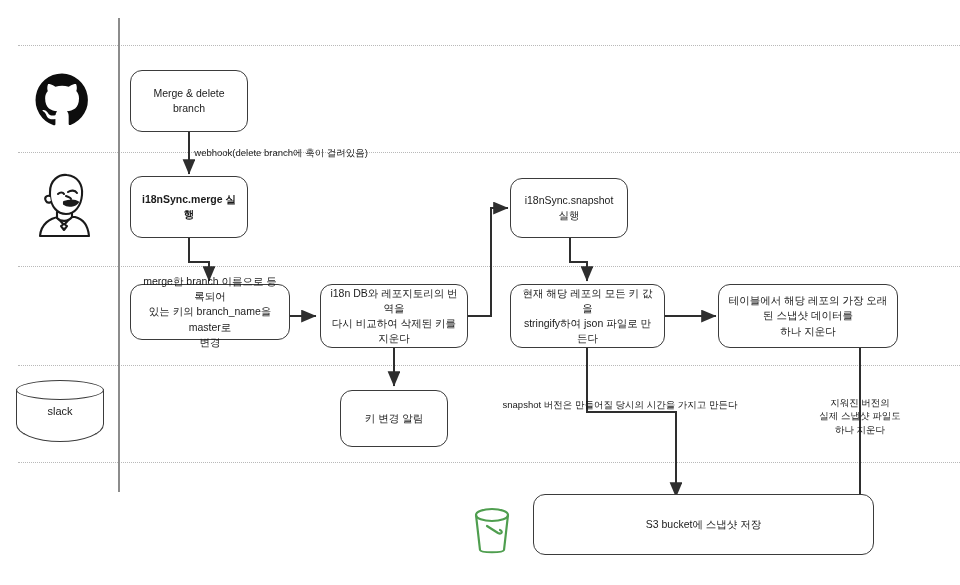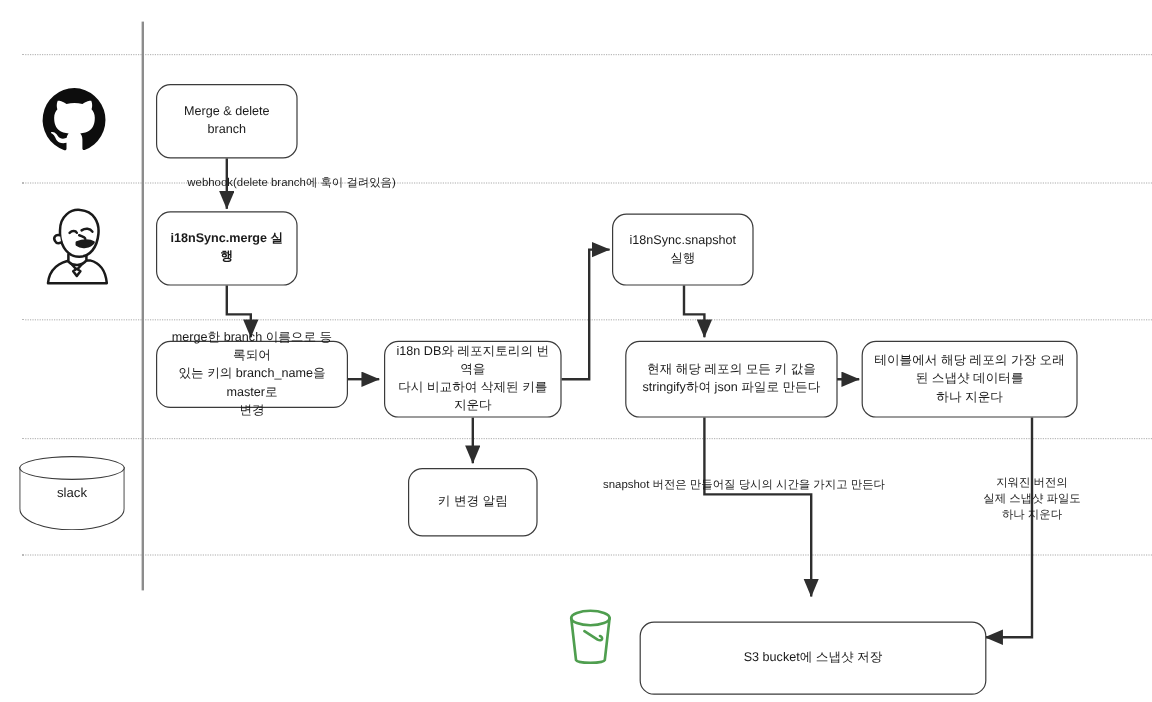--- a/index.html
+++ b/index.html
@@ -198,31 +198,31 @@
 
   <div class="node" style="left:510px; top:178px; width:118px; height:60px;">i18nSync.snapshot 실행</div>
 
   <div class="node" style="left:130px; top:284px; width:160px; height:56px;">merge한 branch 이름으로 등록되어
 있는 키의 branch_name을 master로
 변경</div>
 
   <div class="node" style="left:320px; top:284px; width:148px; height:64px;">i18n DB와 레포지토리의 번역을
 다시 비교하여 삭제된 키를 지운다</div>
 
-  <div class="node" style="left:510px; top:284px; width:177px; height:64px;margin-left:11px;">현재 해당 레포의 모든 키 값을
+  <div class="node" style="left:510px; top:284px; width:155px; height:64px;">현재 해당 레포의 모든 키 값을
 stringify하여 json 파일로 만든다</div>
 
   <div class="node" style="left:718px; top:284px; width:180px; height:64px;">테이블에서 해당 레포의 가장 오래된 스냅샷 데이터를
 하나 지운다</div>
 
   <div class="node" style="left:340px; top:390px; width:108px; height:57px;">키 변경 알림</div>
 
-  <div class="node" style="left:533px; top:518px; width:289px; height:61px;">S3 bucket에 스냅샷 저장</div>
-
-  <div class="edge-label" style="left:118px; top:146px; width:250px; text-align:center;">webhook(delete branch에 훅이 걸려있음)</div>
+  <div class="node" style="left:533px; top:494px; width:341px; height:61px;">S3 bucket에 스냅샷 저장</div>
+
+  <div class="edge-label" style="left:118px; top:146px; width:250px; text-align:right;">webhook(delete branch에 훅이 걸려있음)</div>
 
   <div class="edge-label" style="left:495px; top:398px; width:250px;">snapshot 버전은 만들어질 당시의 시간을 가지고 만든다</div>
 
   <div class="edge-label" style="left:806px; top:396px; width:108px;">지워진 버전의
 실제 스냅샷 파일도
 하나 지운다</div>
 
 </div>
 
 </body></html>

